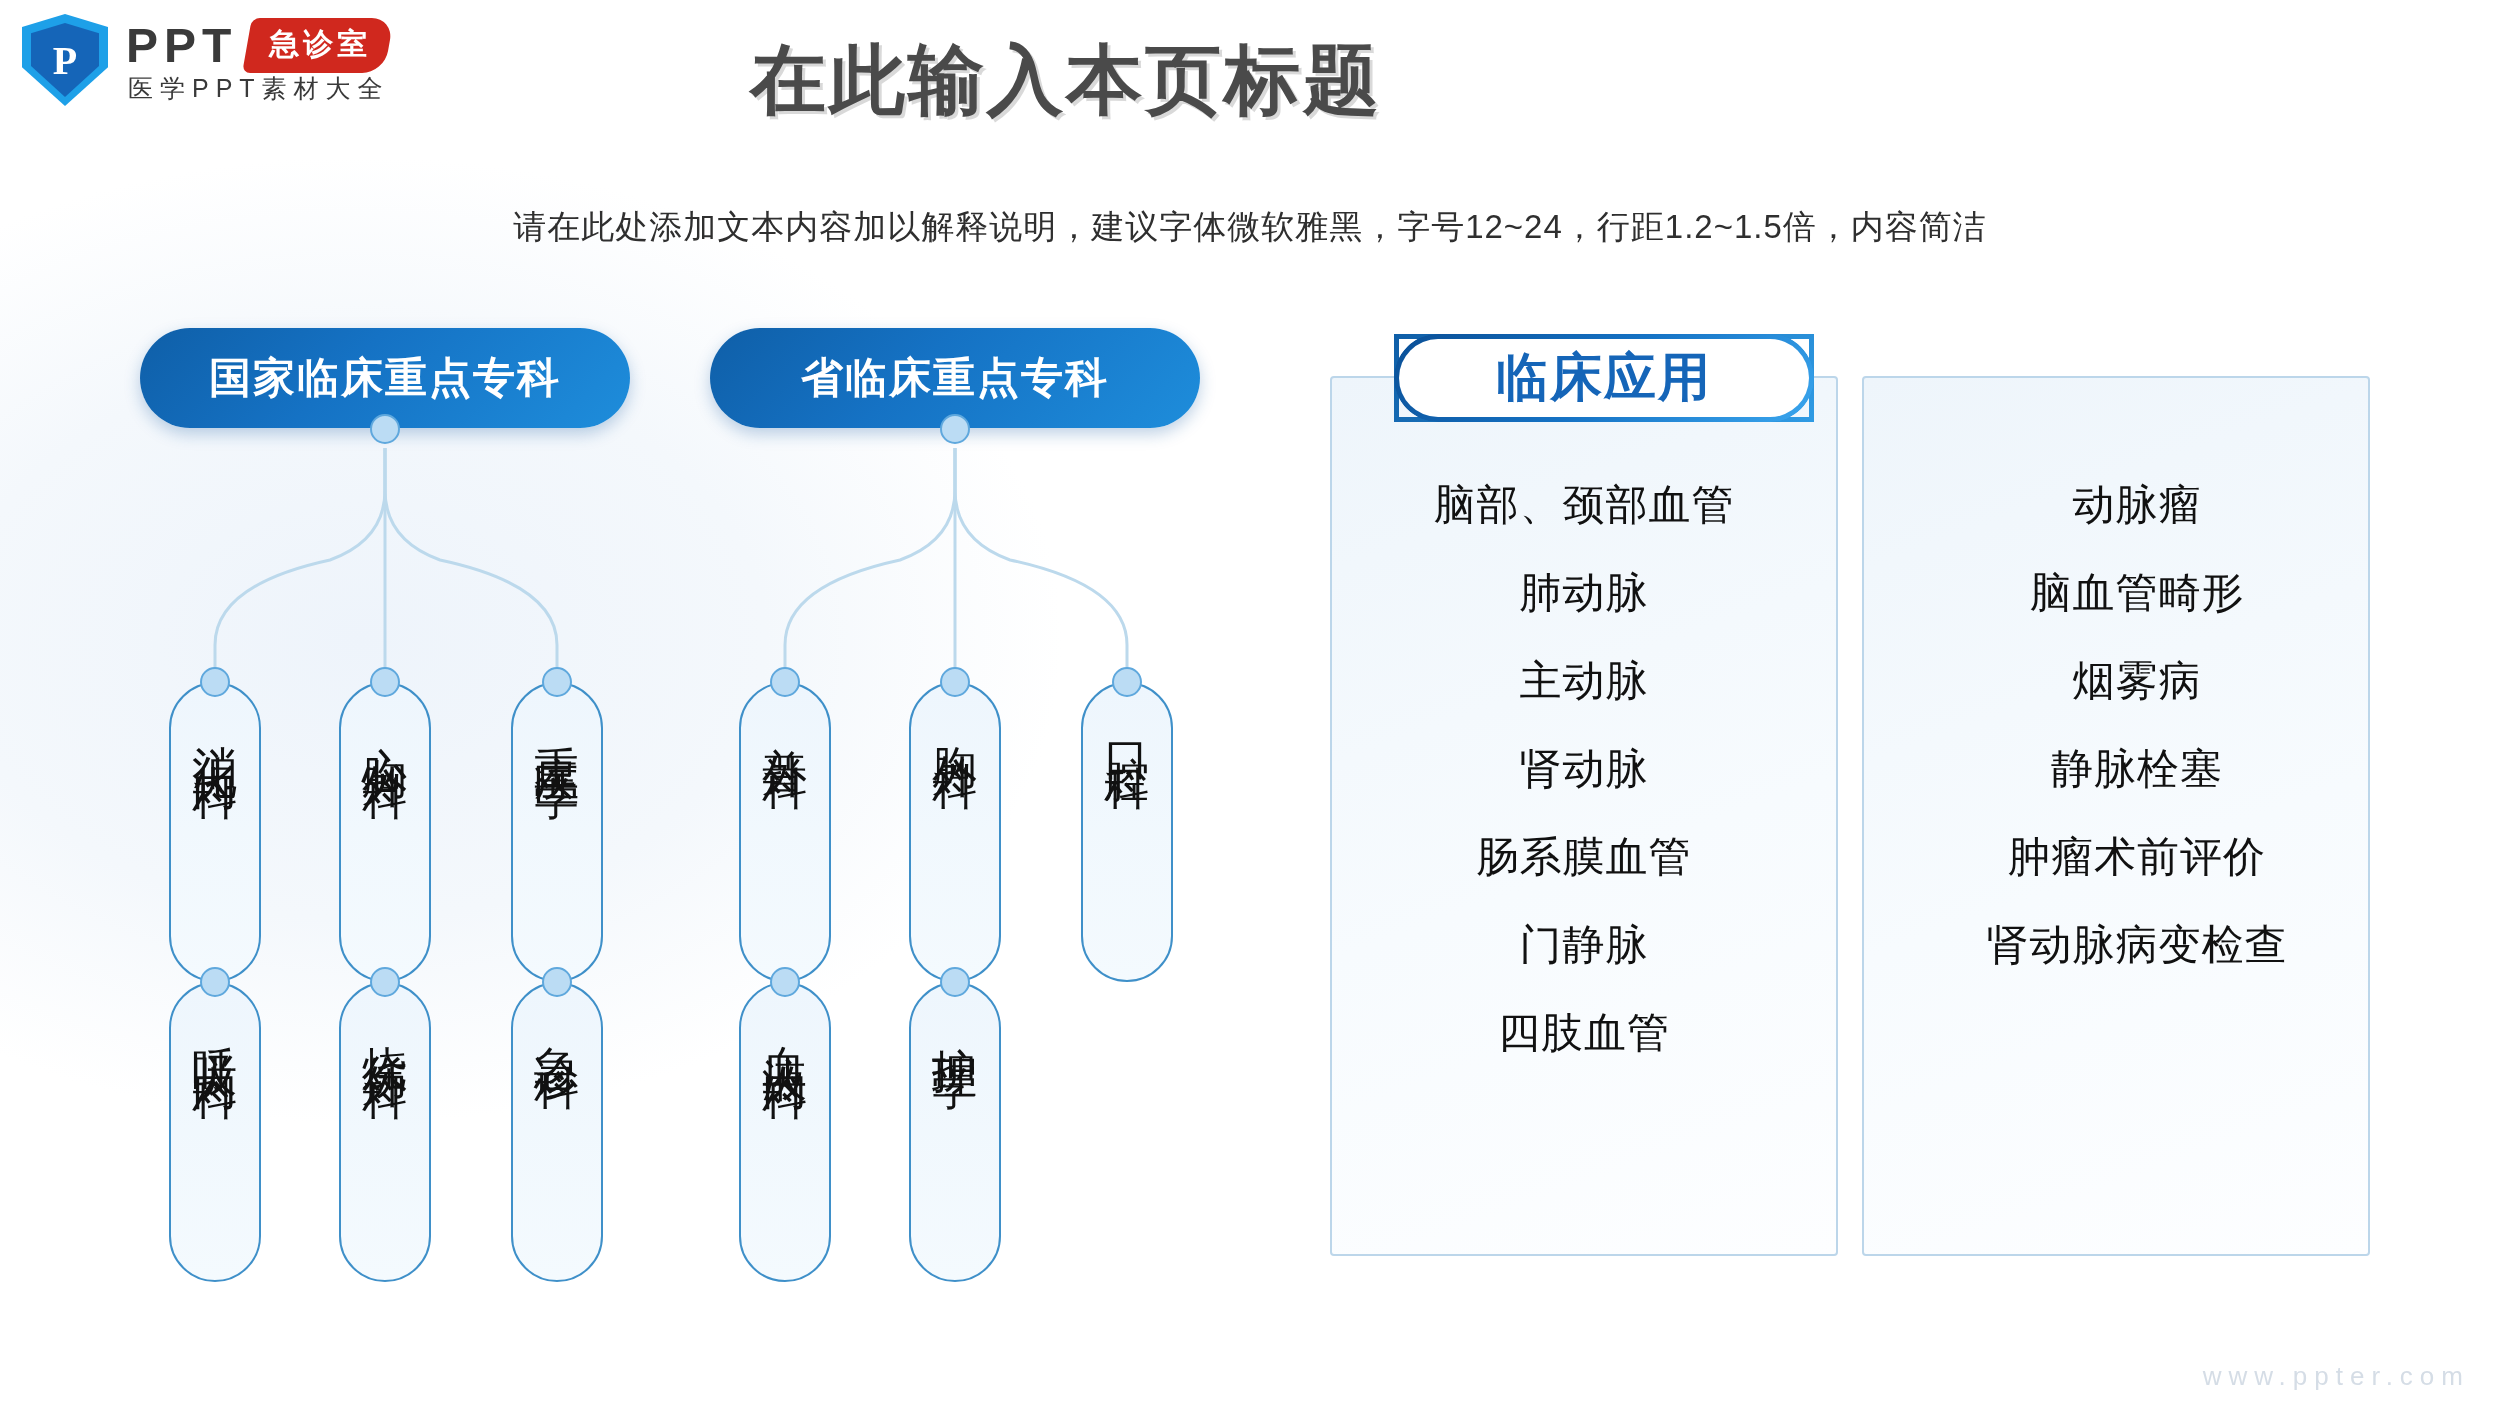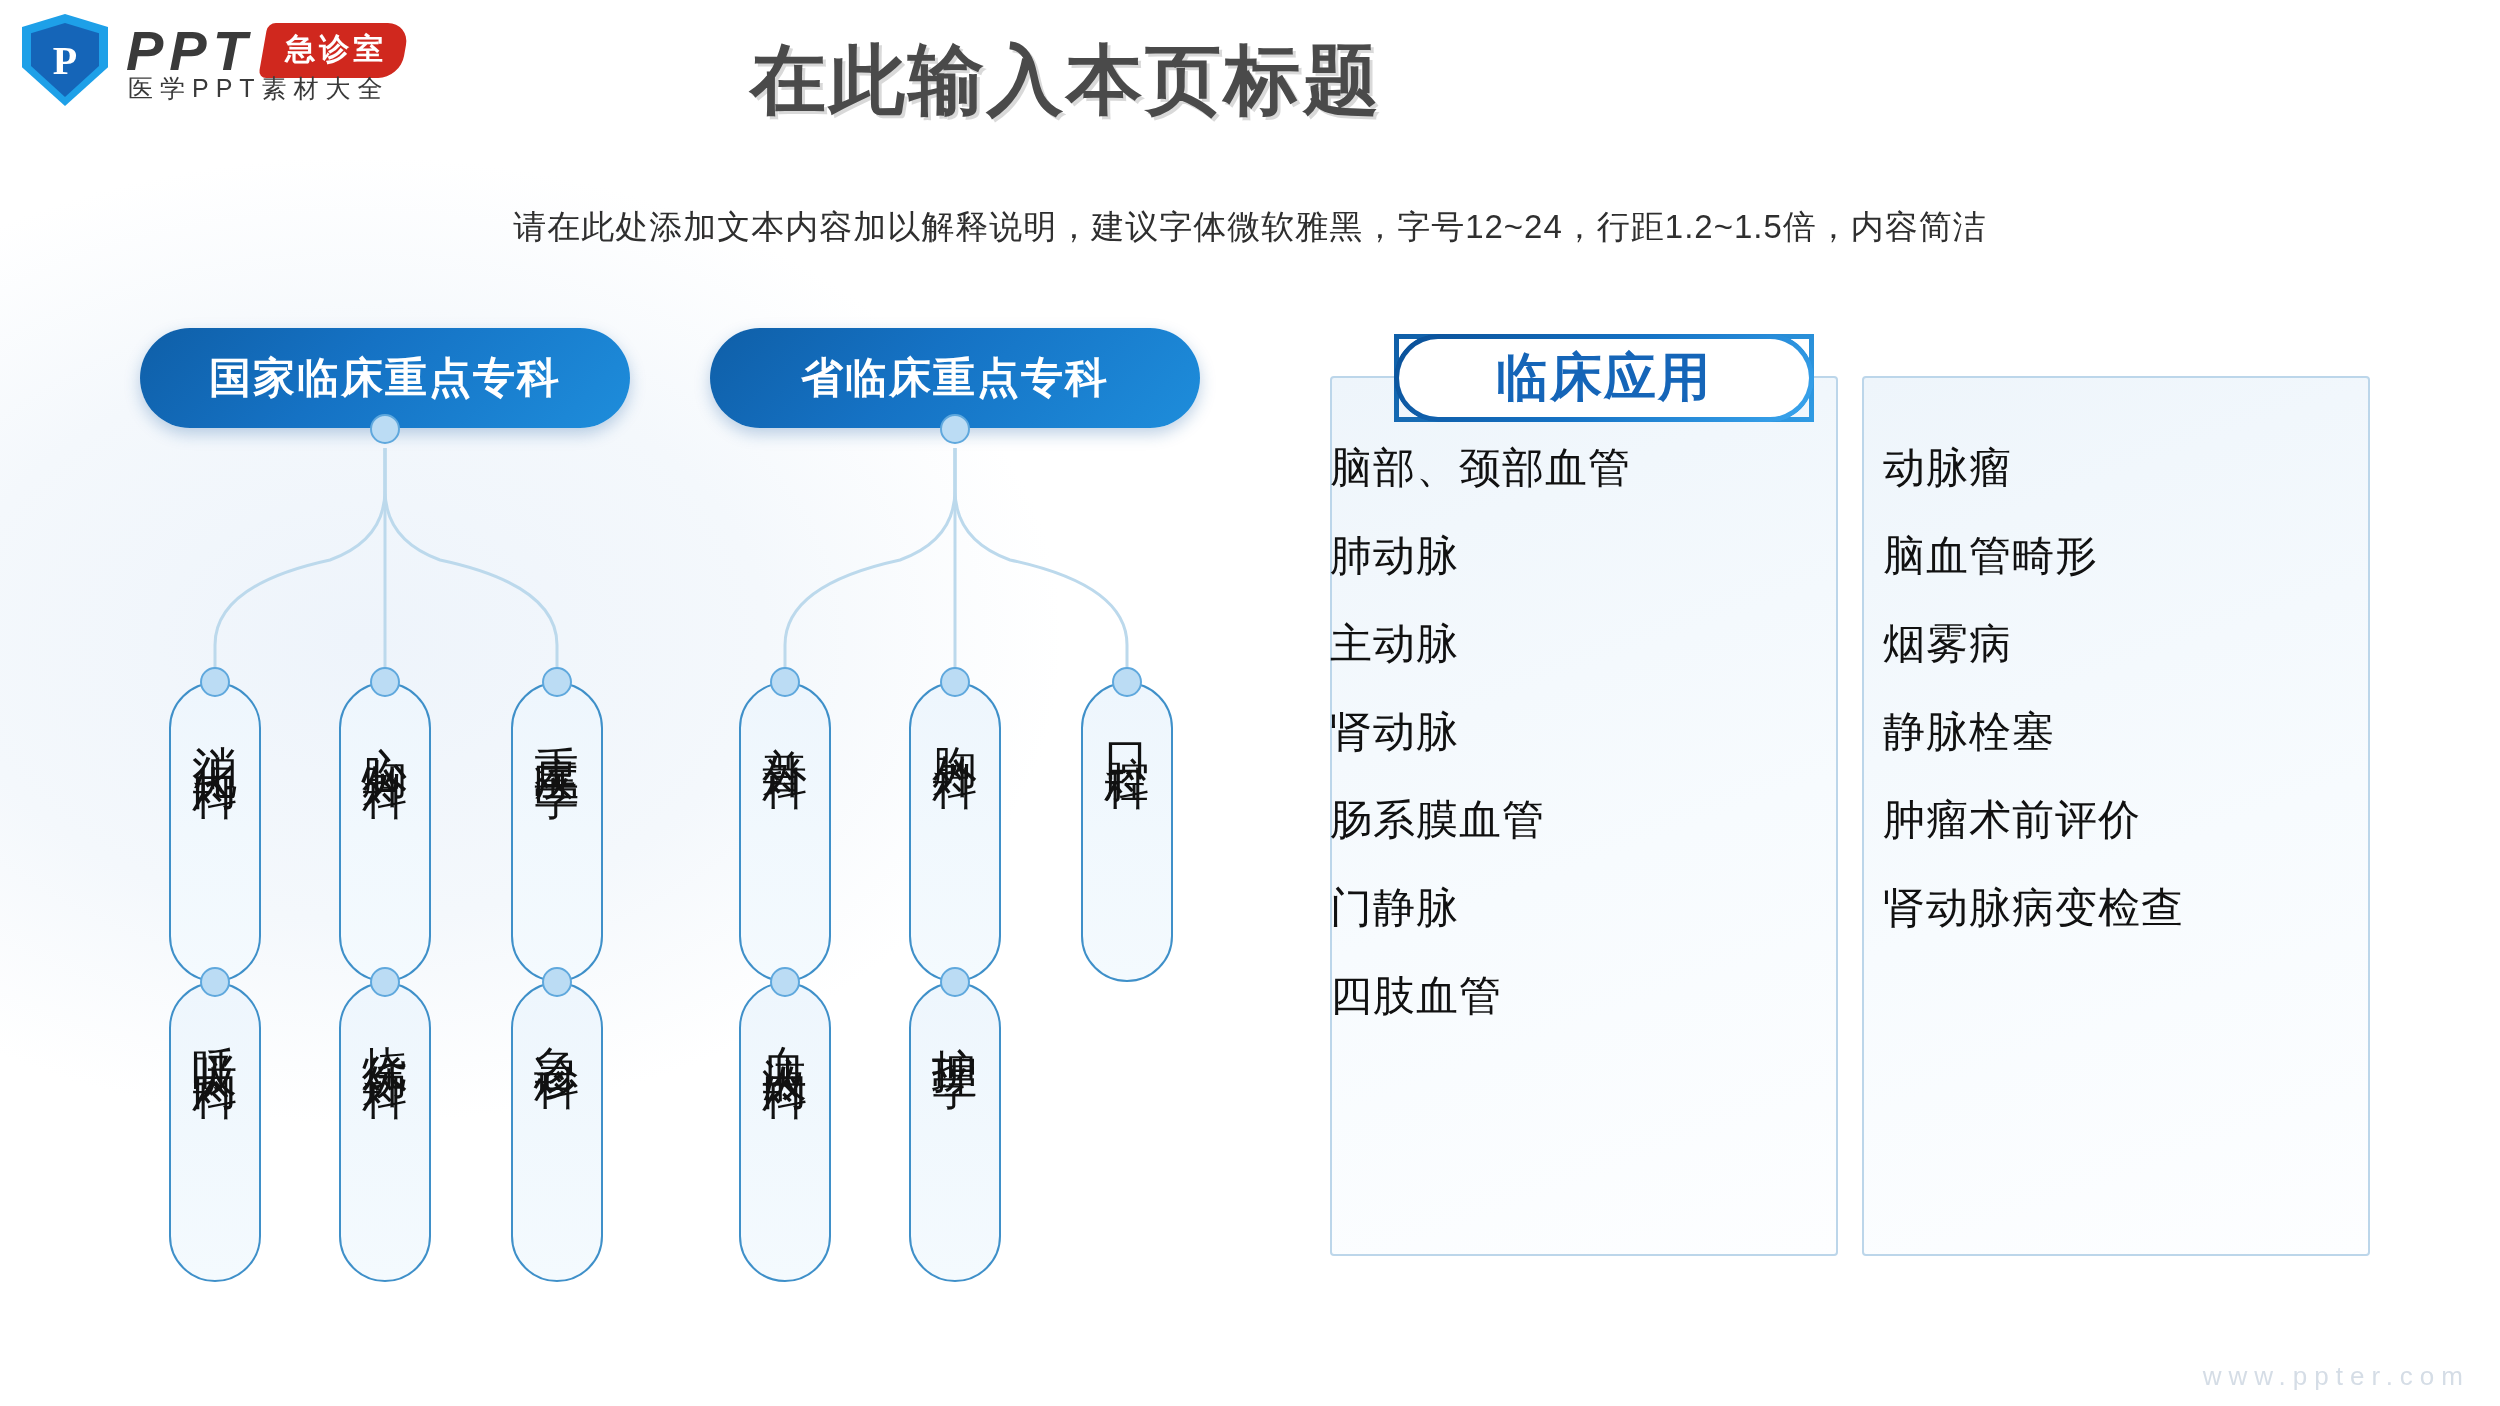--- a/index.html
+++ b/index.html
@@ -32,21 +32,21 @@
     clip-path: polygon(50% 0%, 100% 14%, 100% 58%, 50% 100%, 0% 58%, 0% 14%);
   }
   .shield-letter {
     position: absolute; left: 9px; top: 9px; width: 68px; height: 74px;
     color: #ffffff; font-size: 40px; font-weight: bold;
     display: flex; align-items: center; justify-content: center;
     font-family: "Liberation Serif", serif;
   }
   .logo-top { position: absolute; left: 104px; top: 8px; display: flex; align-items: center; }
   .logo-ppt {
-    font-size: 56px; font-weight: bold; font-style: italic;
+    font-size: 48px; font-weight: bold; 
     letter-spacing: 6px; color: #3a3a3a;
   }
   .logo-badge {
     margin-left: 10px; background: #d0281e; color: #ffffff;
     font-size: 30px; font-weight: bold; letter-spacing: 4px;
     padding: 6px 18px 8px 22px; border-radius: 8px 22px 22px 8px;
     transform: skewX(-10deg);
   }
   .logo-badge span { display: inline-block; transform: skewX(10deg); }
   .logo-sub {
@@ -111,22 +111,22 @@
   }
   .panel-header::before {
     content: ""; position: absolute; left: -5px; top: -5px; right: -5px; bottom: -5px;
     border-radius: 49px; padding: 5px;
     background: linear-gradient(135deg, #0a4f96 0%, #1572c4 50%, #3aa6ee 100%);
     -webkit-mask: linear-gradient(#fff 0 0) content-box, linear-gradient(#fff 0 0);
     -webkit-mask-composite: xor; mask-composite: exclude;
     z-index: -1;
   }
   .panel-list {
-    position: absolute; top: 440px; width: 508px;
-    display: flex; flex-direction: column; align-items: flex-start;
+    position: absolute; top: 477px; width: 508px;
+    display: flex; flex-direction: column; align-items: center;
   }
   .panel-item {
     font-size: 42px; color: #111111; letter-spacing: 1px;
     margin-bottom: 32px; white-space: nowrap;
   }
 
   
   #watermark {
     position: absolute; right: 30px; bottom: 14px;
     font-size: 26px; color: #d5dde6; letter-spacing: 7px;

